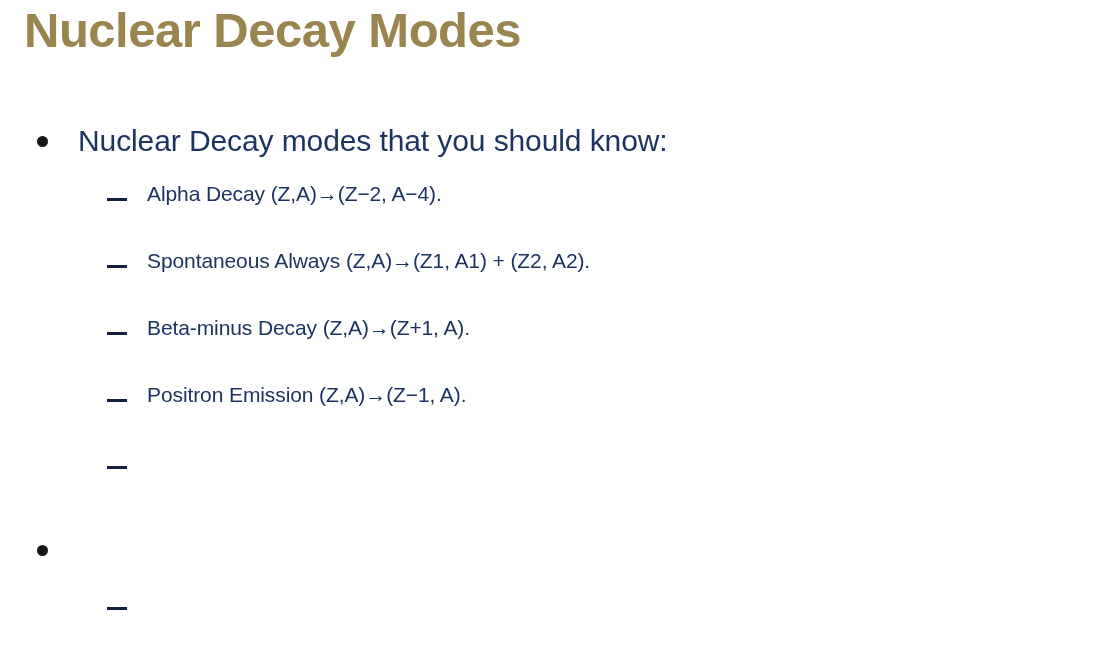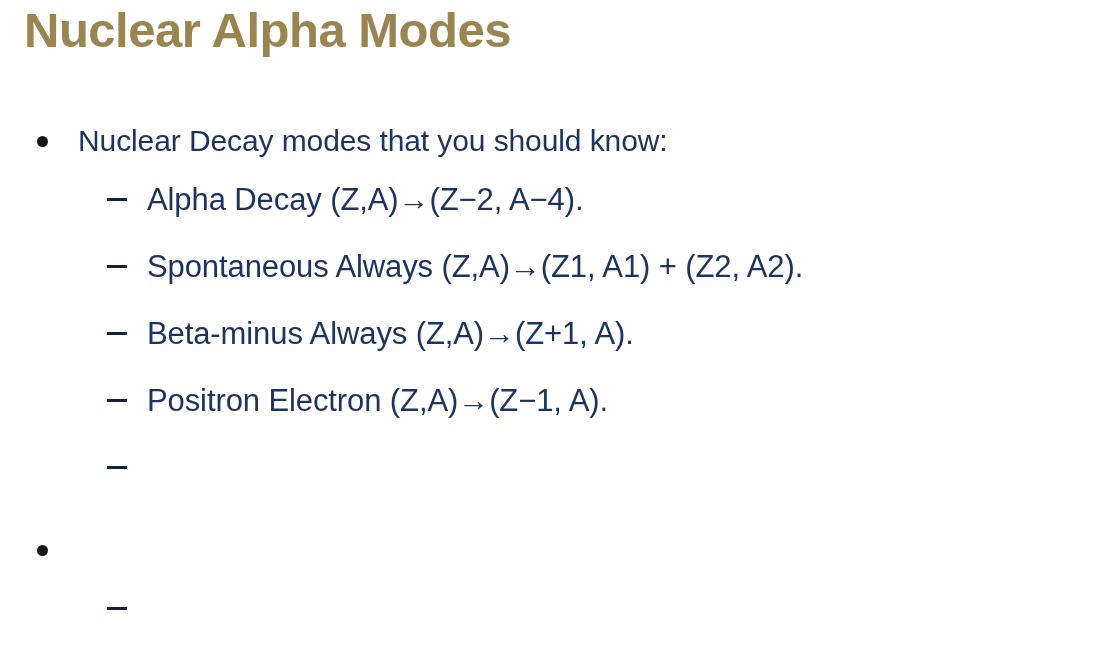--- a/index.html
+++ b/index.html
@@ -75,21 +75,21 @@
   }
   .l2-dash {
     position: absolute;
     left: 95px;
     top: 16px;
     width: 20px;
     height: 3px;
     background: #14213d;
   }
   .l2-text {
-    font-size: 31px;
+    font-size: 21px;
     color: #1d3461;
     line-height: 1.14;
     letter-spacing: -0.1px;
   }
 
   .decay-list .l2-row {
     height: 67px;
   }
 
   .final-note .l2-row {
@@ -101,21 +101,21 @@
 
   .spacer-always {
     height: 16px;
   }
 </style>
 </head>
 <body>
 
 <div class="slide">
 
-  <div class="slide-title">Nuclear Alpha Modes</div>
+  <div class="slide-title">Nuclear Decay Modes</div>
 
   <div class="body-list">
 
     <div class="l1-row">
       <span class="l1-bullet"></span>
       <span class="l1-text">Nuclear Decay modes that you should know:</span>
     </div>
 
     <div class="l2-group decay-list">
 
@@ -124,26 +124,26 @@
         <span class="l2-text">Alpha Decay (Z,A)→(Z−2, A−4).</span>
       </div>
 
       <div class="l2-row">
         <span class="l2-dash"></span>
         <span class="l2-text">Spontaneous Always (Z,A)→(Z1, A1) + (Z2, A2).</span>
       </div>
 
       <div class="l2-row">
         <span class="l2-dash"></span>
-        <span class="l2-text">Beta-minus Always (Z,A)→(Z+1, A).</span>
+        <span class="l2-text">Beta-minus Decay (Z,A)→(Z+1, A).</span>
       </div>
 
       <div class="l2-row">
         <span class="l2-dash"></span>
-        <span class="l2-text">Positron Electron (Z,A)→(Z−1, A).</span>
+        <span class="l2-text">Positron Emission (Z,A)→(Z−1, A).</span>
       </div>
 
       <div class="l2-row">
         <span class="l2-dash"></span>
       </div>
 
     </div>
 
     <div class="spacer-always"></div>
 

